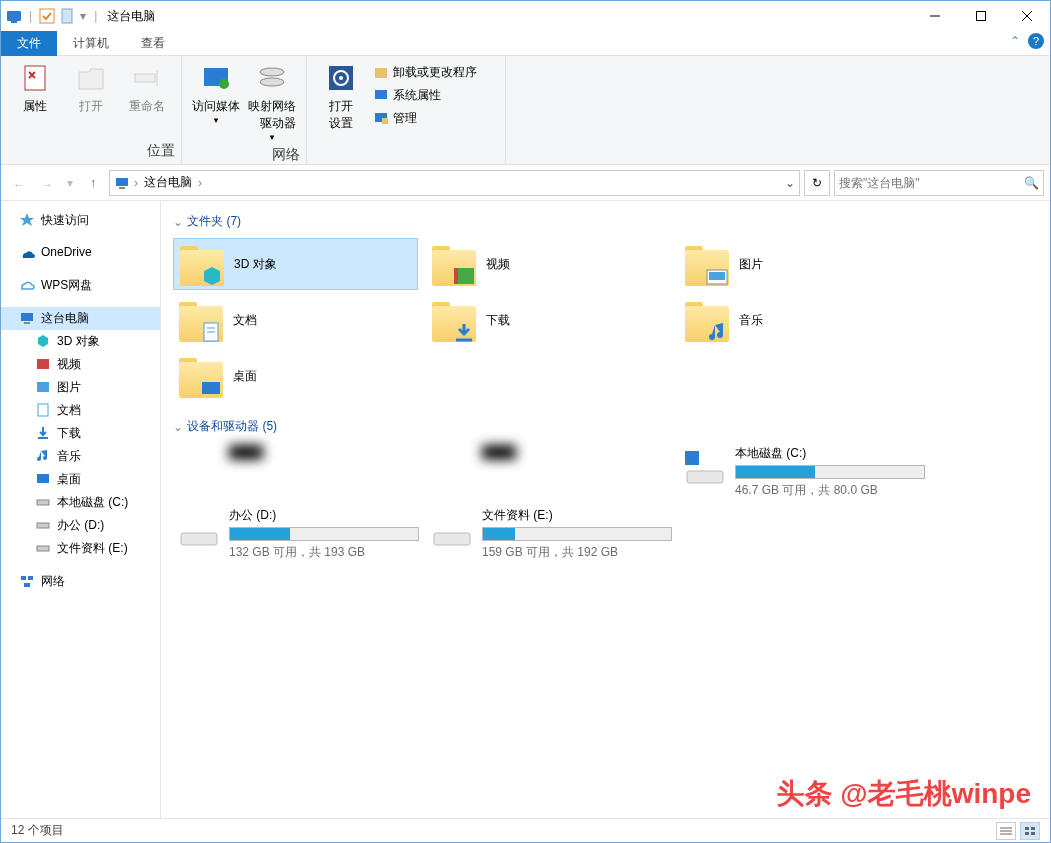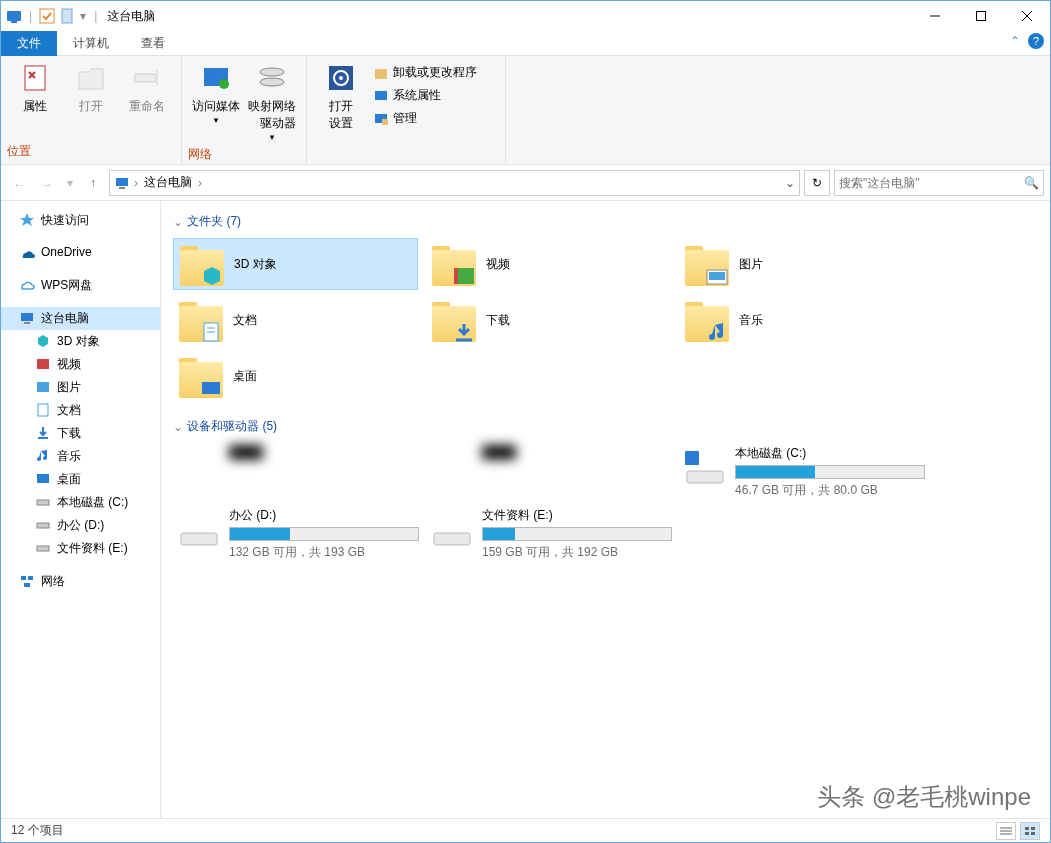--- a/index.html
+++ b/index.html
@@ -14,23 +14,23 @@
 .tabbar{height:24px;display:flex;align-items:center;background:#fff;position:relative;}
 .tab{padding:4px 16px;color:#444;cursor:default;}
 .tab.active{background:#1979ca;color:#fff;}
 .tab-help{position:absolute;right:6px;top:2px;display:flex;align-items:center;gap:8px;}
 .help-circ{width:16px;height:16px;border-radius:50%;background:#1979ca;color:#fff;display:flex;align-items:center;justify-content:center;font-size:11px;}
 .ribbon{height:110px;background:#f5f6f7;border-top:1px solid #e1e1e1;border-bottom:1px solid #e1e1e1;display:flex;}
 .rgroup{display:flex;flex-direction:column;padding:4px 6px 2px;border-right:1px solid #e1e1e1;}
 .rgroup .rbtns{flex:1;display:flex;align-items:flex-start;}
 .rbtn-lg{display:flex;flex-direction:column;align-items:center;justify-content:flex-start;width:56px;padding:2px;text-align:center;}
 .rbtn-lg .ric{width:32px;height:32px;margin-bottom:4px;}
-.rbtn-sm{display:flex;align-items:center;gap:4px;padding:2px 4px;width:130px;}
+.rbtn-sm{display:flex;gap:4px;padding:2px 4px;width:130px;}
 .rbtn-sm .ric{width:16px;height:16px;}
-.rgroup-label{text-align:left;color:#c2410c;font-size:12px;padding:2px 0;}
+.rgroup-label{text-align:right;color:#404040;font-size:14px;padding:2px 0;}
 .navbar{height:36px;display:flex;align-items:center;border-bottom:1px solid #e5e5e5;padding:0 6px;gap:4px;}
 .nav-btn{width:24px;height:24px;display:flex;align-items:center;justify-content:center;color:#bbb;}
 .nav-btn.enabled{color:#555;}
 .addr{flex:1;height:26px;border:1px solid #ccc;display:flex;align-items:center;padding:0 4px;gap:4px;}
 .addr .crumb{padding:0 2px;}
 .addr .chev{color:#888;}
 .addr-drop{margin-left:auto;color:#555;display:flex;gap:4px;}
 .refresh{width:26px;height:26px;border:1px solid #ccc;display:flex;align-items:center;justify-content:center;}
 .search{width:210px;height:26px;border:1px solid #ccc;display:flex;align-items:center;padding:0 4px;}
 .search input{border:none;flex:1;outline:none;color:#888;}
@@ -54,21 +54,21 @@
 .drive-item{width:245px;display:flex;gap:8px;padding:2px 4px;}
 .dic{width:44px;height:44px;flex-shrink:0;position:relative;}
 .drive-body{flex:1;display:flex;flex-direction:column;gap:3px;}
 .drive-bar{width:190px;height:14px;border:1px solid #b8b8b8;background:#eee;position:relative;}
 .drive-fill{height:100%;background:#26a0da;}
 .drive-txt{color:#6d6d6d;font-size:12px;}
 .blur{filter:blur(6px);}
 .statusbar{height:24px;border-top:1px solid #e5e5e5;display:flex;align-items:center;padding:0 10px;font-size:12px;color:#444;}
 .status-right{margin-left:auto;display:flex;gap:4px;}
 .view-ic{width:20px;height:18px;border:1px solid #ccc;display:flex;align-items:center;justify-content:center;}
-.watermark{position:absolute;right:20px;bottom:30px;font-size:24px;color:#737373;font-weight:400;text-shadow:0 0 6px #fff,0 0 6px #fff;}
+.watermark{position:absolute;right:20px;bottom:30px;font-size:28px;color:#ef4444;font-weight:700;text-shadow:0 0 6px #fff,0 0 6px #fff;}
 </style>
 </head>
 <body>
 
 <div class="titlebar">
   <div class="tb-icons">
     <span class="tb-icon">
         <svg viewBox="0 0 18 18">
           <rect x="2" y="4" width="14" height="10" rx="1" fill="#2b7cd3"></rect>
           <rect x="6" y="14" width="6" height="2" fill="#2b7cd3"></rect>

